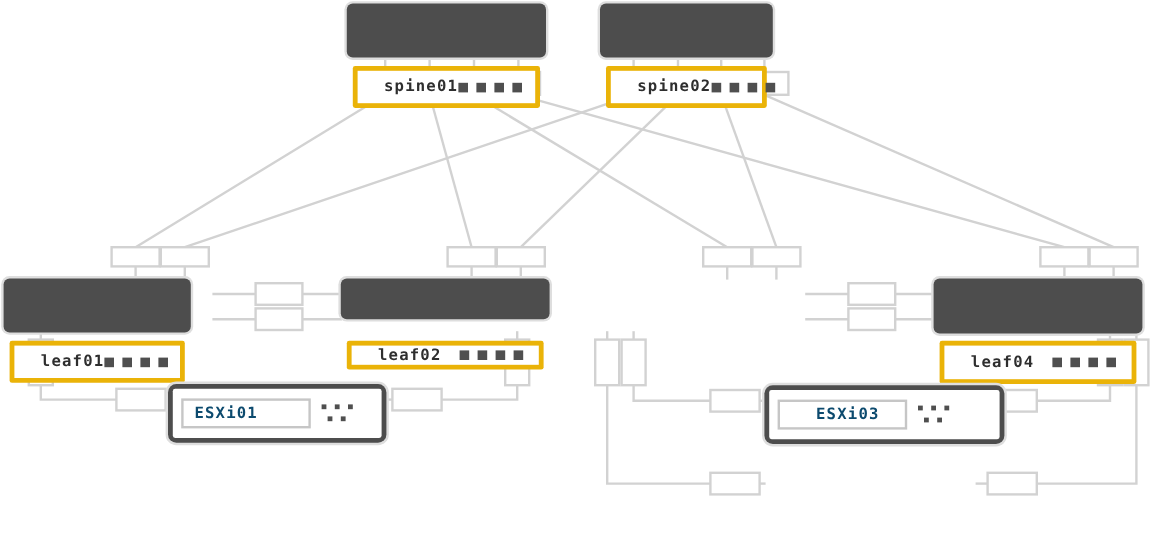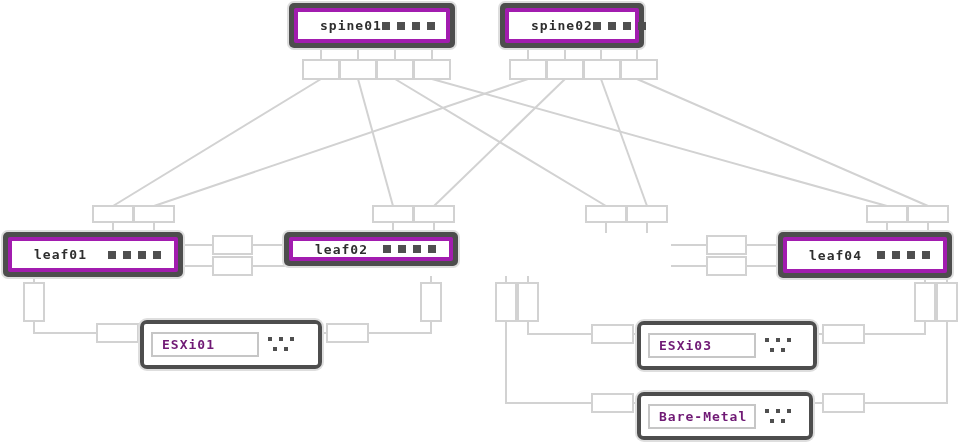--- a/index.html
+++ b/index.html
@@ -3,34 +3,34 @@
 <meta charset="utf-8">
 <style>
   html,body{margin:0;padding:0;background:#ffffff;}
   .canvas{position:relative;width:963px;height:446px;background:#fff;
           font-family:"DejaVu Sans Mono",monospace;overflow:hidden;}
   svg.wires{position:absolute;left:0;top:0;}
 
   
   .switch{position:absolute;box-sizing:border-box;background:#4d4d4d;border-radius:5px;
           box-shadow:0 0 0 2px #dedede;padding:5px;z-index:2;}
-  .switch .green{box-sizing:border-box;height:100%;background:#a21caf;padding:4px;border-radius:2px;}
+  .switch .green{box-sizing:border-box;height:100%;background:#eab308;padding:4px;border-radius:2px;margin-top:47px;}
   .switch .face{box-sizing:border-box;height:100%;background:#ffffff;display:flex;
                 align-items:center;justify-content:space-between;padding:0 13px 0 22px;}
   .dev-label{font-weight:bold;font-size:13px;color:#2e2e2e;letter-spacing:1px;white-space:nowrap;}
   .leds{display:flex;gap:7px;}
   .led{width:8px;height:8px;background:#4f4f4f;}
 
   
   .host{position:absolute;box-sizing:border-box;background:#4d4d4d;border-radius:7px;
         box-shadow:0 0 0 2px #dedede;padding:4px;z-index:2;}
   .host .face{box-sizing:border-box;height:100%;background:#fff;border-radius:2px;
               display:flex;align-items:center;padding:0 7px;gap:9px;}
   .host-label{box-sizing:border-box;border:2px solid #c6c6c6;width:108px;
-              padding:3px 0 3px 9px;font-weight:bold;font-size:13px;color:#701a75;
+              padding:3px 0 3px 9px;font-weight:bold;font-size:13px;color:#0c4a6e;
               letter-spacing:1px;white-space:nowrap;}
   .dots{position:relative;width:30px;height:15px;flex:none;}
   .dot{position:absolute;width:4px;height:4px;background:#4f4f4f;}
   .dot.t1{left:0;top:1;}  .dot.t2{left:11px;top:1;} .dot.t3{left:22px;top:1;}
   .dot.b1{left:5px;top:10px;} .dot.b2{left:16px;top:10px;}
 </style>
 </head>
 <body>
 
 <div class="canvas">
@@ -159,21 +159,21 @@
         <span class="leds">
           <span class="led"></span>
             <span class="led"></span>
             <span class="led"></span>
             <span class="led"></span>
         </span>
       </div>
     </div>
   </div>
 
-  <div class="switch" style="left:3px;top:232px;width:180px;height:45px;">
+  <div class="switch" style="left:3px;top:232px;width:156px;height:45px;">
     <div class="green">
       <div class="face">
         <span class="dev-label">leaf01</span>
         <span class="leds">
           <span class="led"></span>
             <span class="led"></span>
             <span class="led"></span>
             <span class="led"></span>
         </span>
       </div>
@@ -211,38 +211,26 @@
       <span class="host-label">ESXi01</span>
       <span class="dots">
         <span class="dot t1"></span>
           <span class="dot t2"></span>
           <span class="dot t3"></span>
         <span class="dot b1"></span>
           <span class="dot b2"></span>
       </span>
     </div>
   </div>
-  <div class="host" style="left:637px;top:321px;width:180px;height:49px;">
+  <div class="host" style="left:637px;top:321px;width:200px;height:49px;text-align:center;">
     <div class="face">
       <span class="host-label">ESXi03</span>
       <span class="dots">
         <span class="dot t1"></span>
           <span class="dot t2"></span>
           <span class="dot t3"></span>
         <span class="dot b1"></span>
           <span class="dot b2"></span>
       </span>
     </div>
   </div>
-  <div class="host" style="left:637px;top:392px;width:176px;height:48px;">
-    <div class="face">
-      <span class="host-label">Bare-Metal</span>
-      <span class="dots">
-        <span class="dot t1"></span>
-          <span class="dot t2"></span>
-          <span class="dot t3"></span>
-        <span class="dot b1"></span>
-          <span class="dot b2"></span>
-      </span>
-    </div>
-  </div>
 
 </div>
 
 </body></html>

